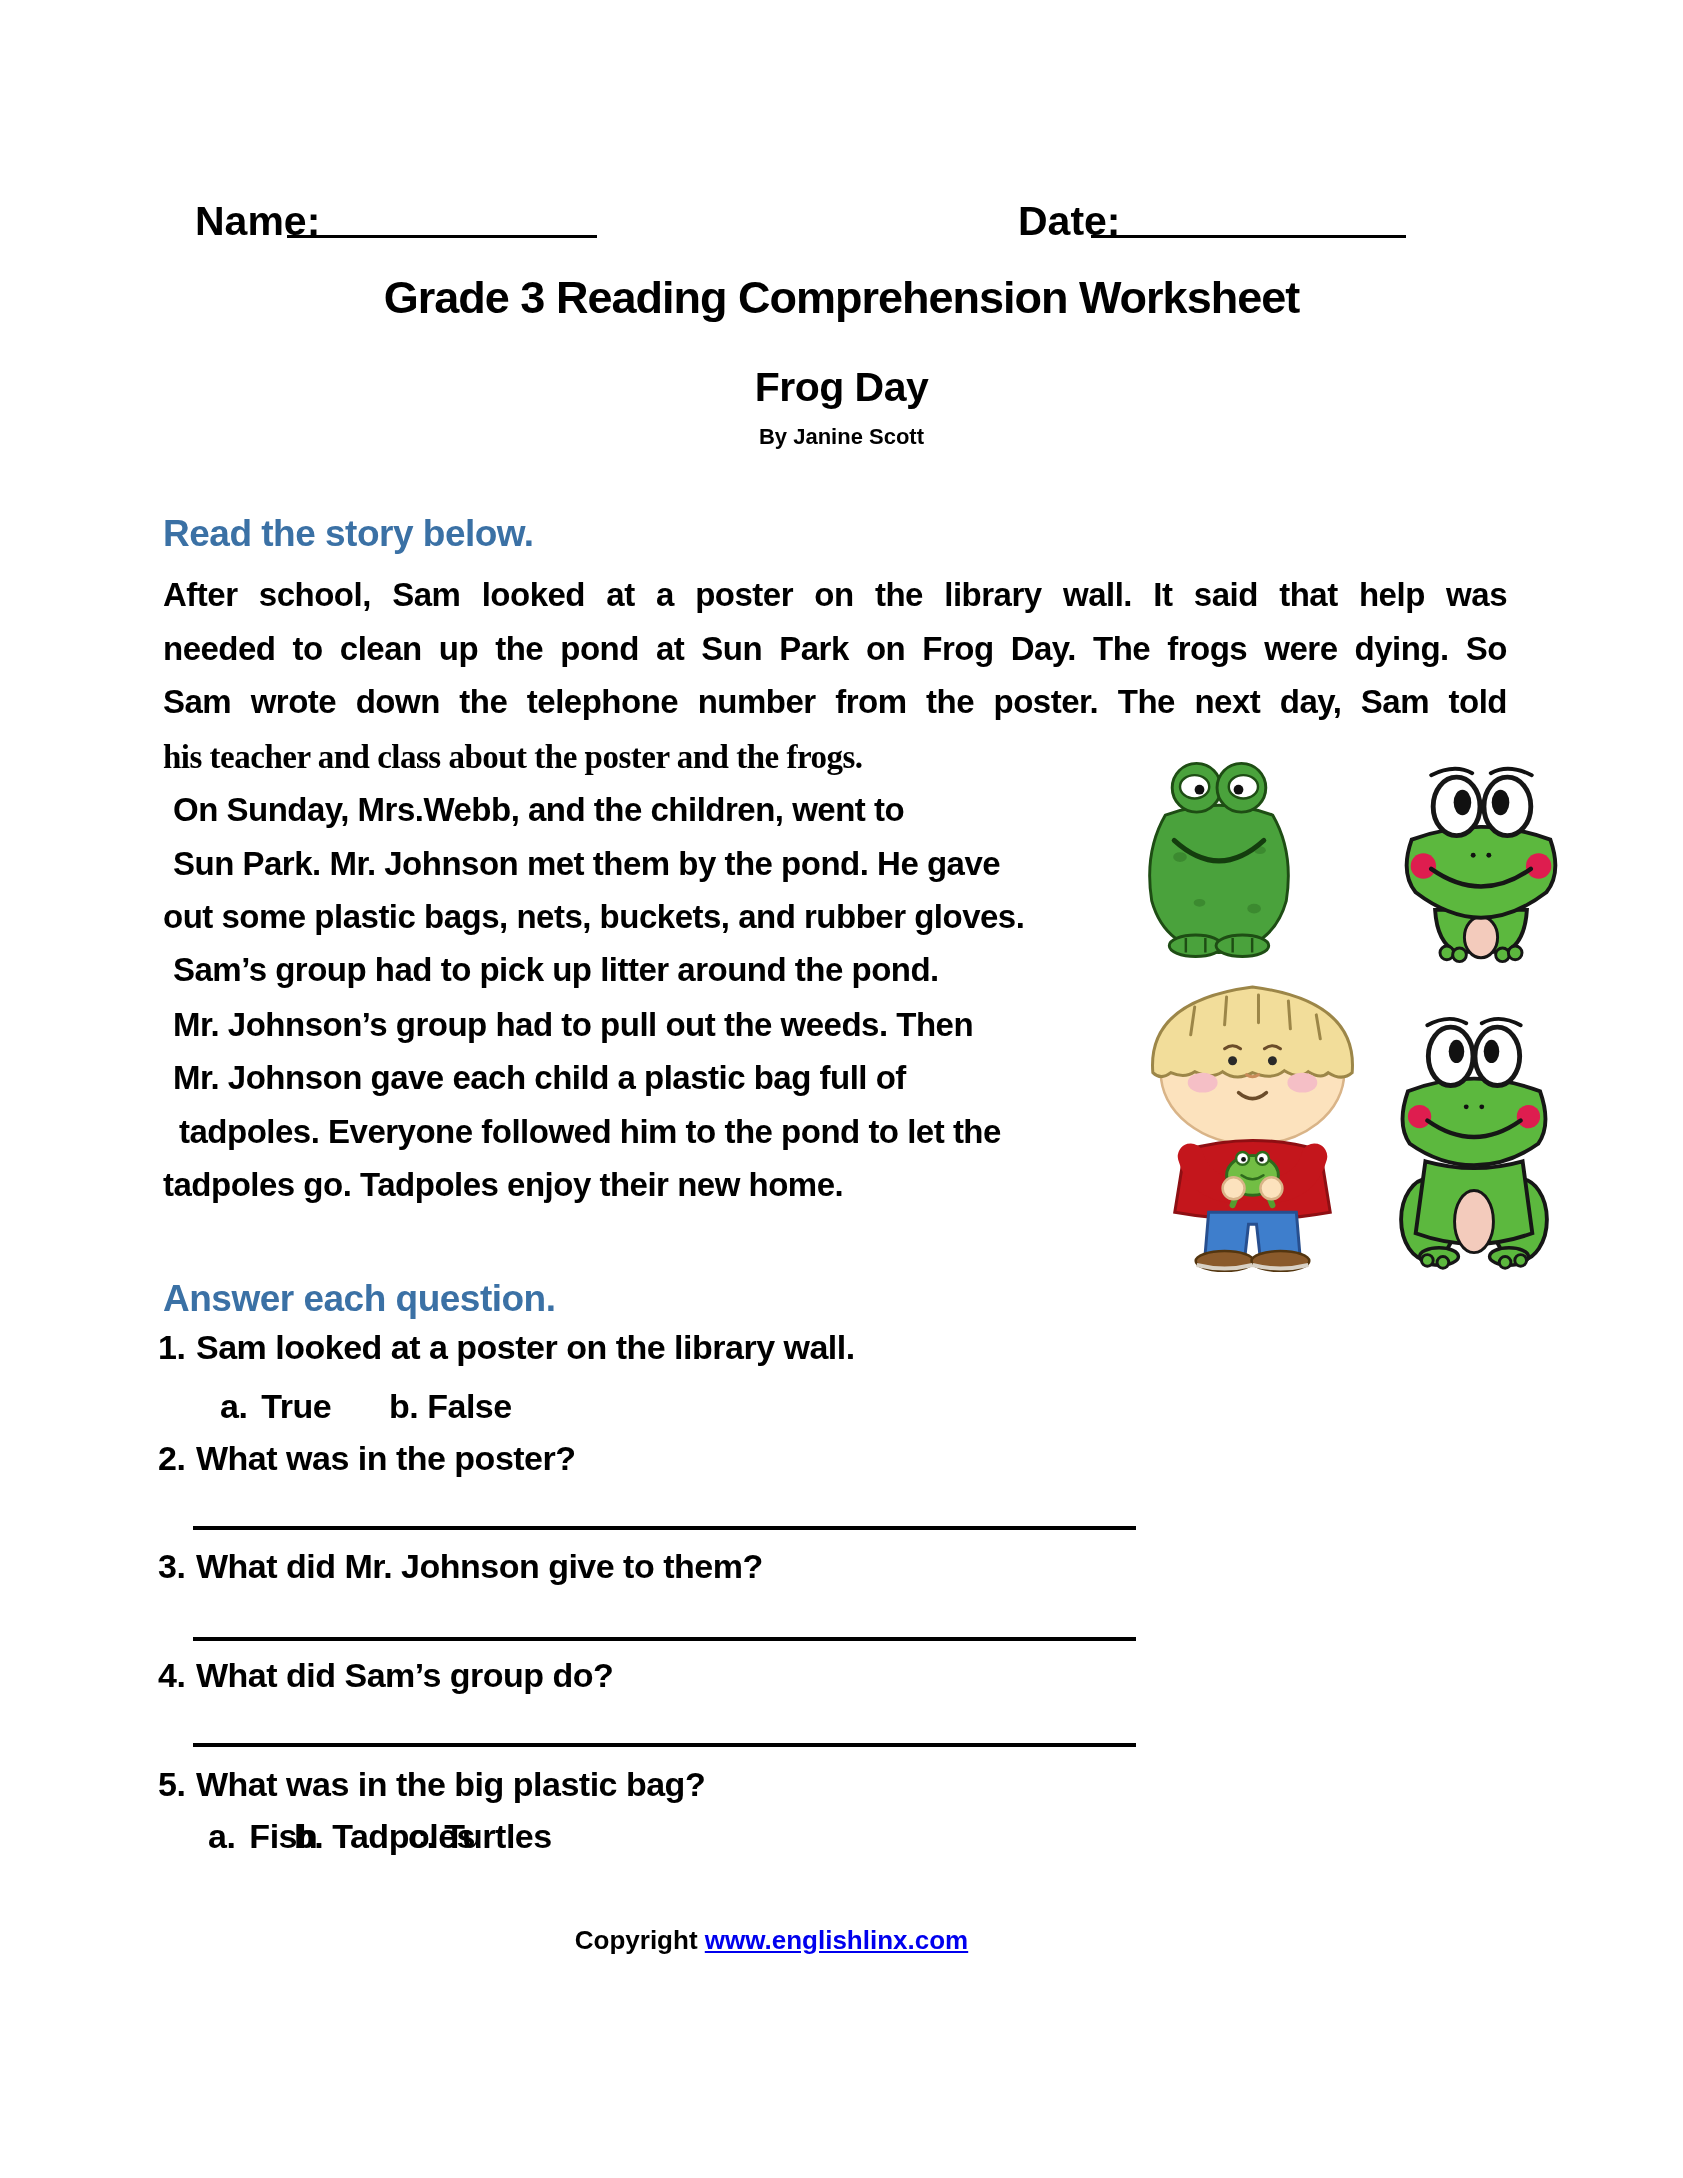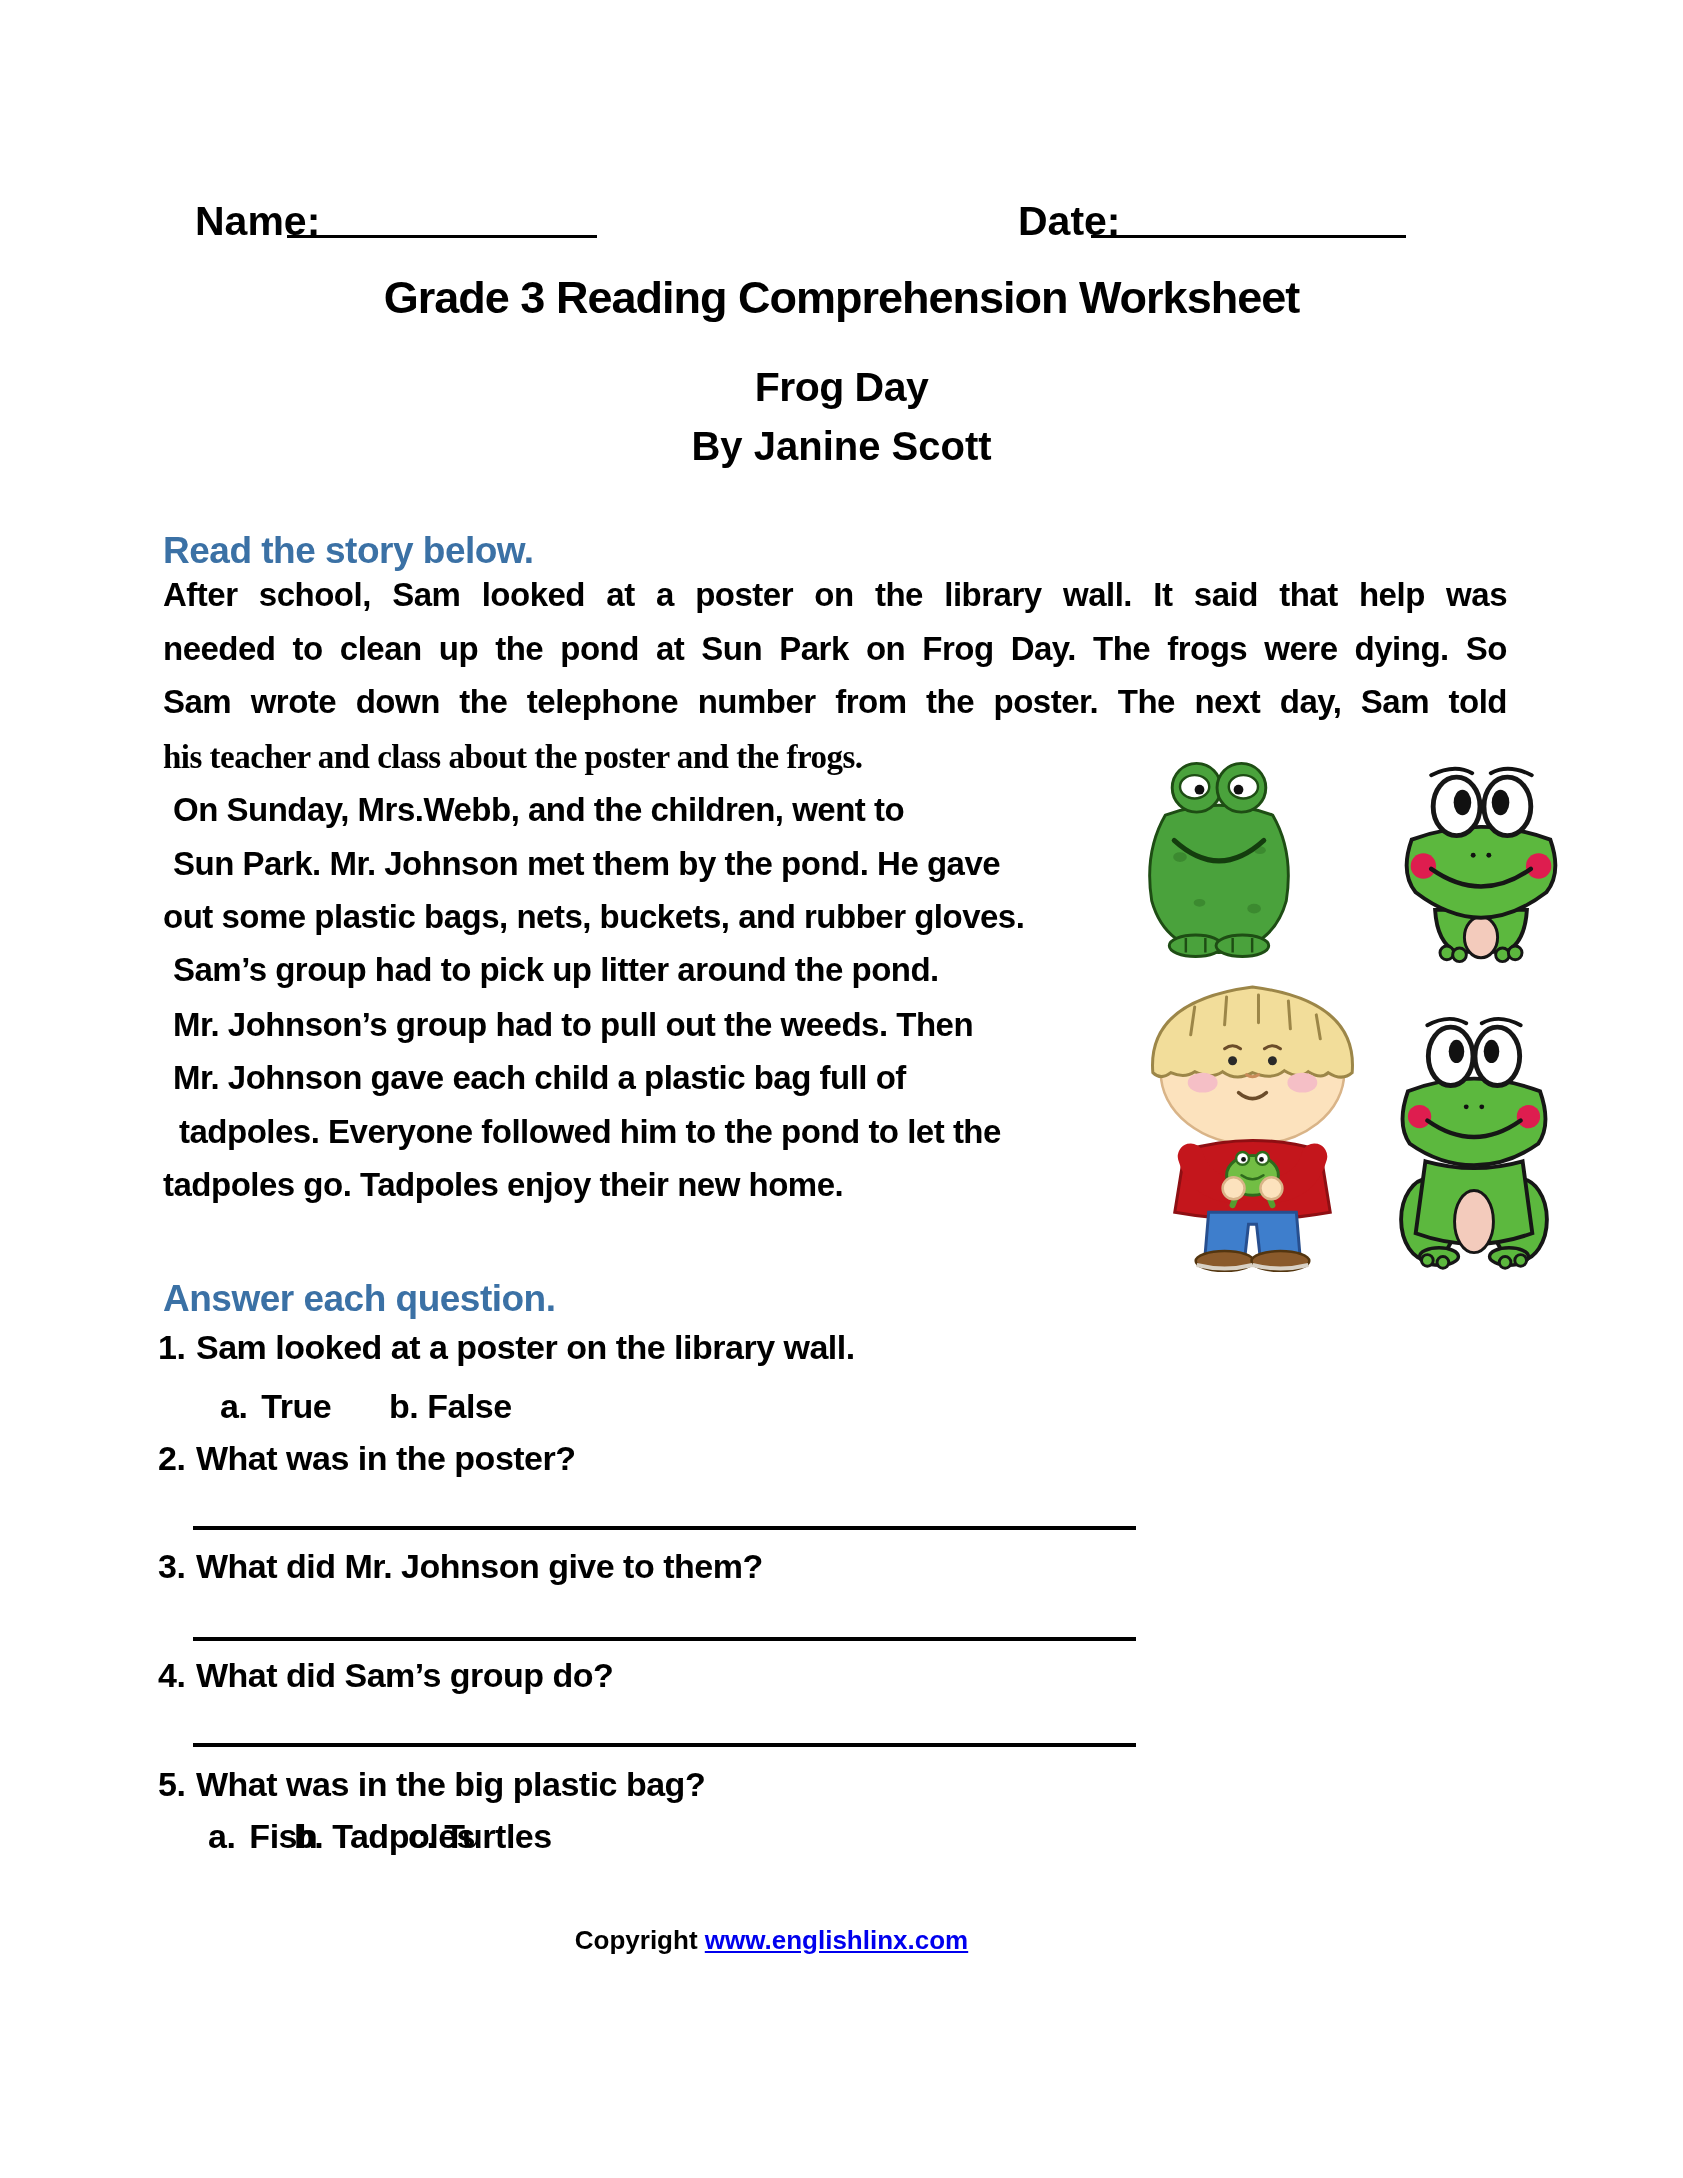--- a/index.html
+++ b/index.html
@@ -8,21 +8,21 @@
     font-family:"Liberation Sans", sans-serif; font-weight:700; color:#000;
     overflow:hidden;
   }
   .abs { position:absolute; }
   .centered { left:0; width:1683px; text-align:center; white-space:nowrap; }
   .label { font-size:41px; }
   .fill-line { background:#000; height:3px; }
   .ans-line { background:#000; height:4px; }
   .title { font-size:45px; letter-spacing:-1px; }
   .subtitle { font-size:41px; letter-spacing:-0.5px; }
-  .byline { font-size:40px; }
+  .byline { font-size:22px; }
   .blue-heading { color:#3B71A5; font-size:37px; letter-spacing:-0.5px; white-space:nowrap; }
   .story-line {
     left:163px; font-size:33px; line-height:46px; letter-spacing:-0.5px;
     white-space:nowrap;
   }
   .story-just {
     width:1344px; white-space:normal; text-align:justify; text-align-last:justify;
   }
   .ind10 { padding-left:10px; }
   .ind16 { padding-left:16px; }
@@ -40,21 +40,21 @@
 
 <div class="abs label" style="left:195px; top:198px;">Name:</div>
 <div class="abs fill-line" style="left:287px; top:235px; width:310px;"></div>
 <div class="abs label" style="left:1018px; top:198px;">Date:</div>
 <div class="abs fill-line" style="left:1091px; top:235px; width:315px;"></div>
 
 <div class="abs centered title" style="top:272px;">Grade 3 Reading Comprehension Worksheet</div>
 <div class="abs centered subtitle" style="top:364px;">Frog Day</div>
 <div class="abs centered byline" style="top:424px;">By Janine Scott</div>
 
-<div class="abs blue-heading" style="left:163px; top:513px;margin-top:17px;">Read the story below.</div>
+<div class="abs blue-heading" style="left:163px; top:513px;">Read the story below.</div>
 
 <div class="abs story-line story-just" style="top:572px;">After school, Sam looked at a poster on the library wall. It said that help was</div>
 <div class="abs story-line story-just" style="top:626px;">needed to clean up the pond at Sun Park on Frog Day. The frogs were dying. So</div>
 <div class="abs story-line story-just" style="top:679px;">Sam wrote down the telephone number from the poster. The next day, Sam told</div>
 <div class="abs story-line" style="top:734px;font-family:Liberation Serif, serif;">his teacher and class about the poster and the frogs.</div>
 <div class="abs story-line ind10" style="top:787px;">On Sunday, Mrs.Webb, and the children, went to</div>
 <div class="abs story-line ind10" style="top:841px;">Sun Park. Mr. Johnson met them by the pond. He gave</div>
 <div class="abs story-line" style="top:894px;">out some plastic bags, nets, buckets, and rubber gloves.</div>
 <div class="abs story-line ind10" style="top:947px;">Sam’s group had to pick up litter around the pond.</div>
 <div class="abs story-line ind10" style="top:1002px;">Mr. Johnson’s group had to pull out the weeds. Then</div>

